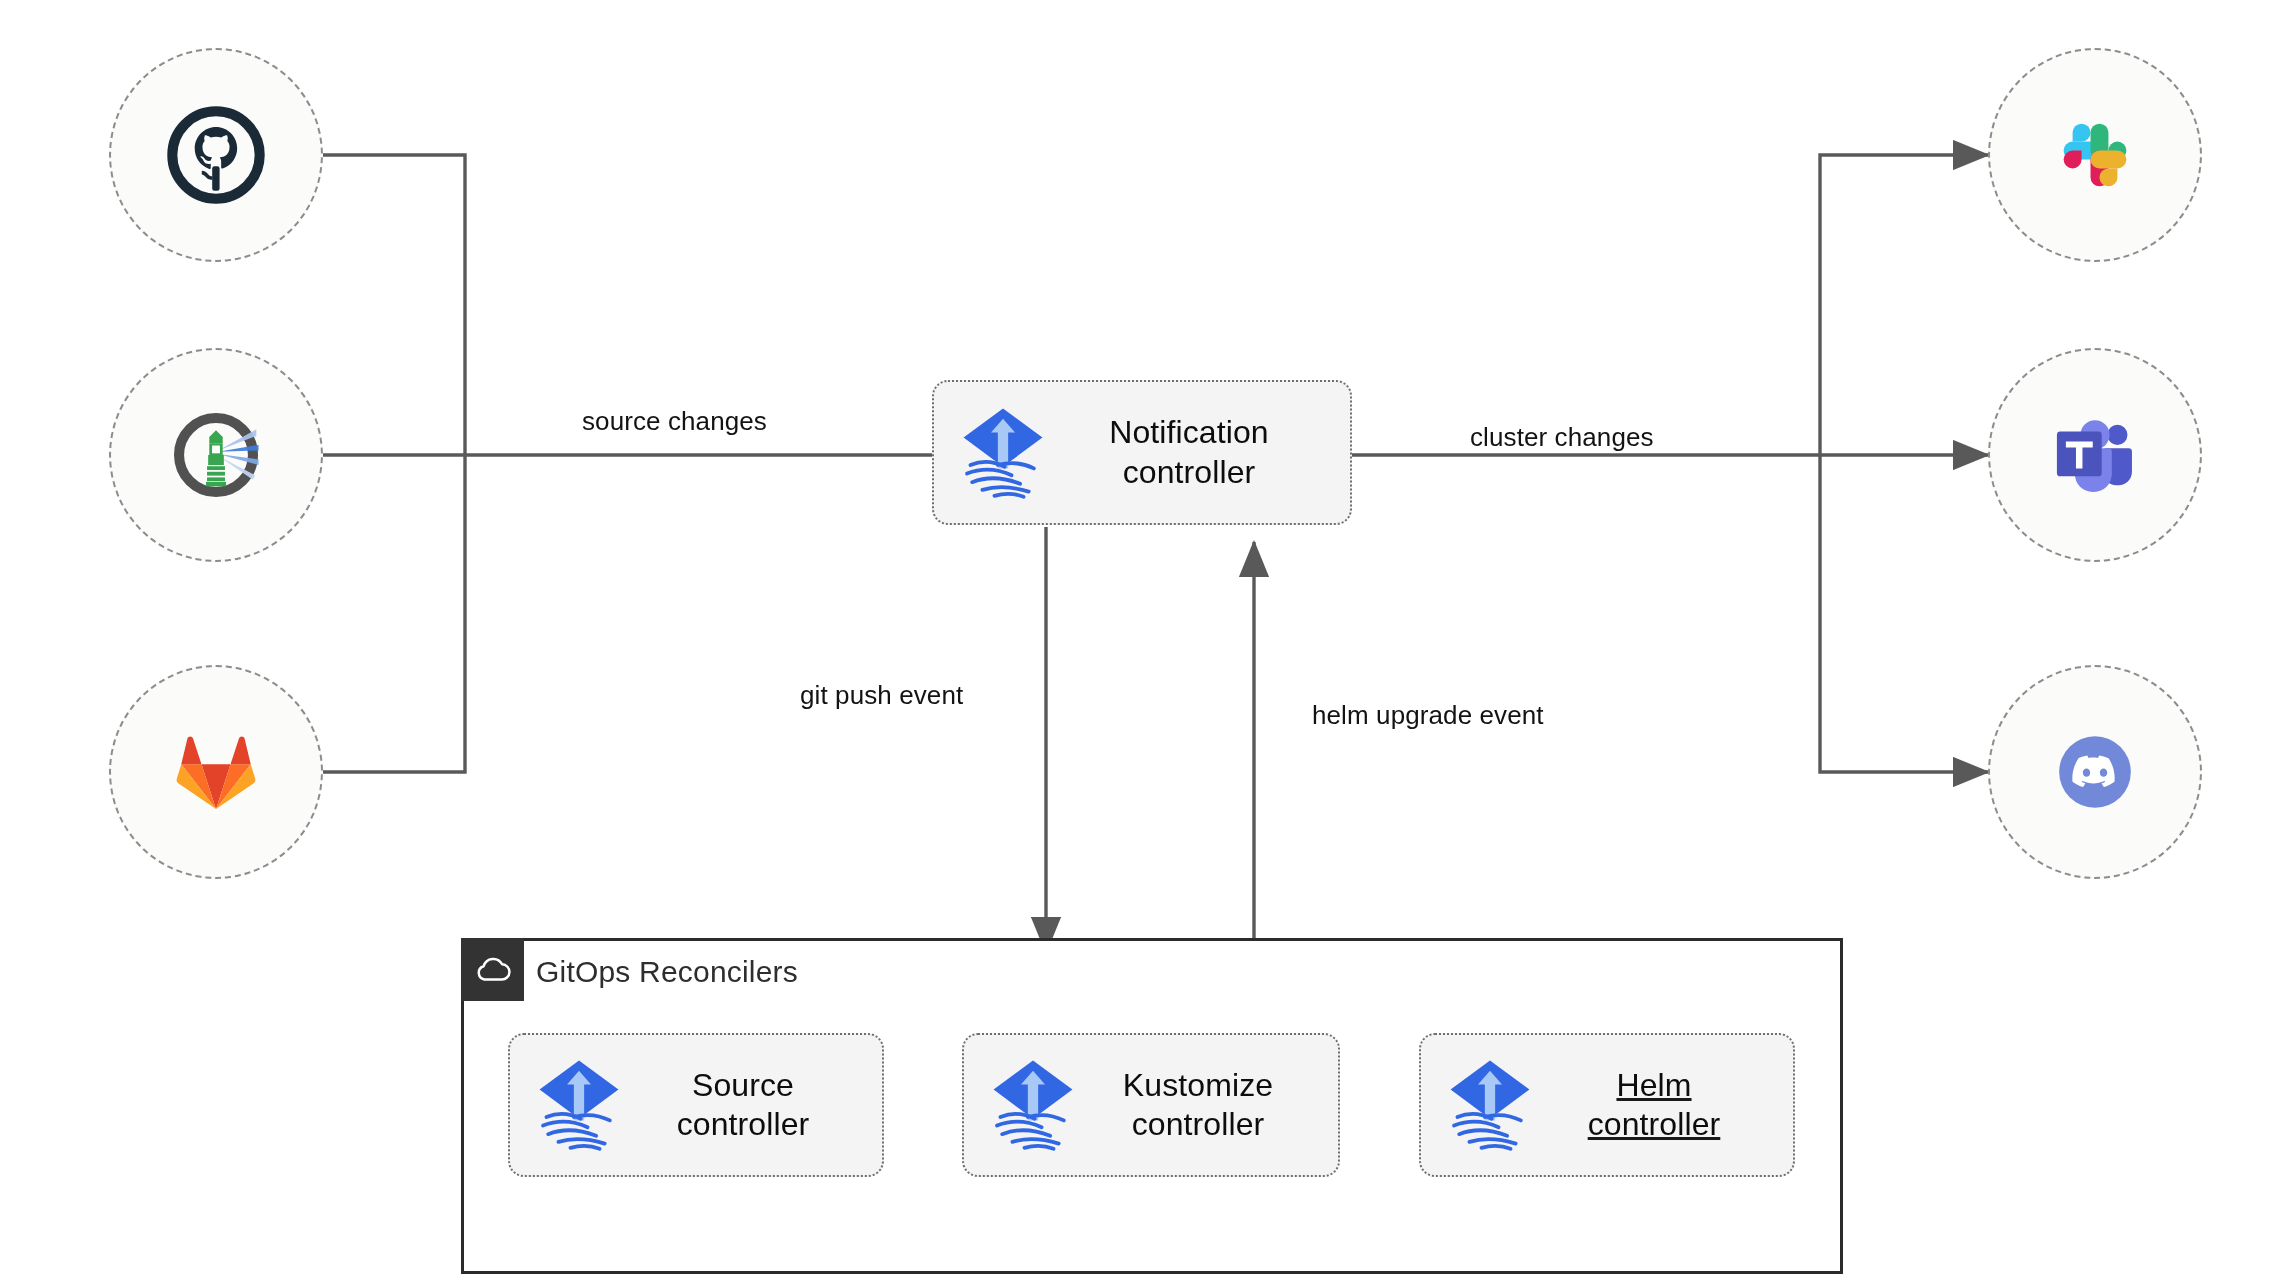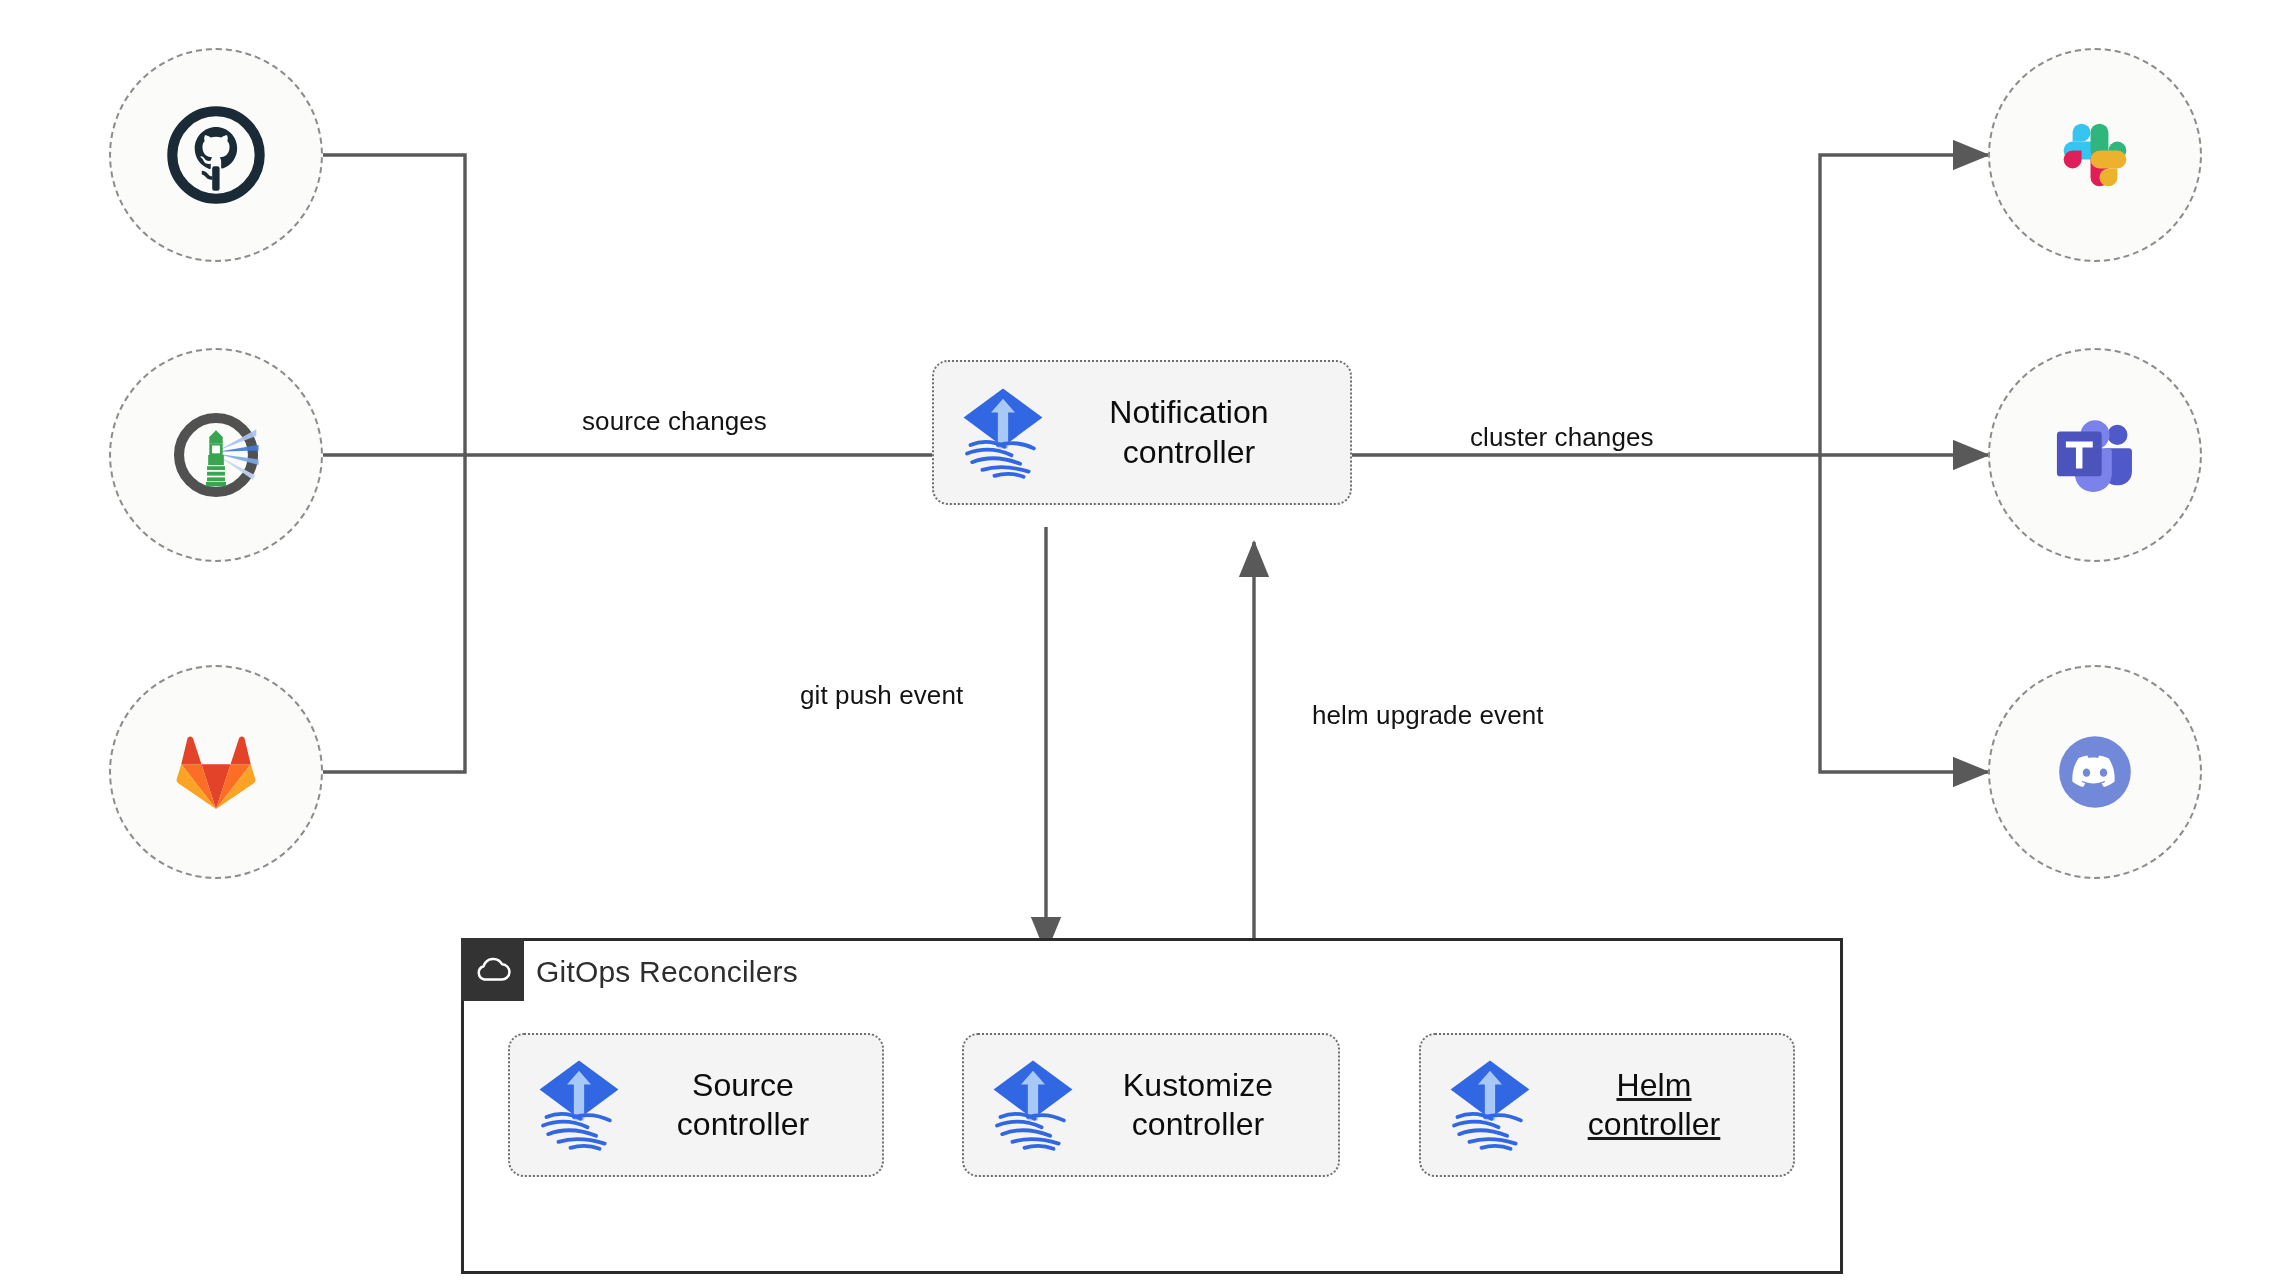--- a/index.html
+++ b/index.html
@@ -178,21 +178,21 @@
       <path fill="#E24329" d="M50 83 L63 43 H37 Z"></path>
       <path fill="#FC6D26" d="M50 83 L37 43 H19 Z"></path>
       <path fill="#FCA326" d="M19 43 L15 56 c-0.5 1.5 0 3.1 1.3 4 L50 83 Z"></path>
       <path fill="#E24329" d="M19 43 H37 L29.5 20 c-0.9-2.4-4.2-2.4-5 0 Z"></path>
       <path fill="#FC6D26" d="M50 83 L63 43 H81 Z"></path>
       <path fill="#FCA326" d="M81 43 L85 56 c0.5 1.5 0 3.1-1.3 4 L50 83 Z"></path>
       <path fill="#E24329" d="M81 43 H63 L70.5 20 c0.9-2.4 4.2-2.4 5 0 Z"></path>
     </svg>
   </div>
 
-  <div class="ctrl" style="left:932px;top:360px;width:420px;height:145px;">
+  <div class="ctrl" style="left:932px;top:380px;width:420px;height:145px;">
     <svg class="flux" viewBox="0 0 100 112">
       <path fill="#3267E3" d="M50 4 L96 38 L50 72 L4 38 Z"></path>
       <path fill="#A8C8F5" d="M50 16 L64 32 H56 V74 H44 V32 H36 Z"></path>
       <g stroke="#3267E3" stroke-width="4.4" fill="none" stroke-linecap="round">
         <path d="M12 70 Q32 62 52 72"></path>
         <path d="M8 80 Q34 70 60 82"></path>
         <path d="M14 90 Q40 80 70 92"></path>
         <path d="M26 99 Q50 92 80 101"></path>
         <path d="M44 70 Q66 64 86 74"></path>
         <path d="M40 106 Q58 101 74 107"></path>

